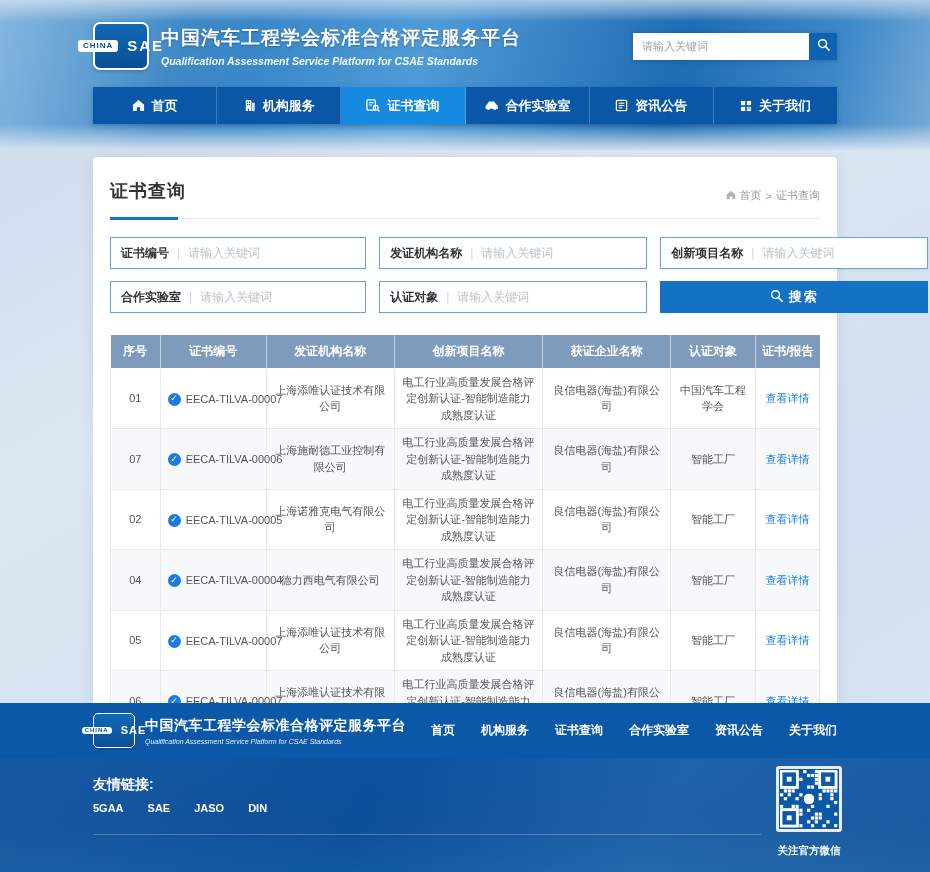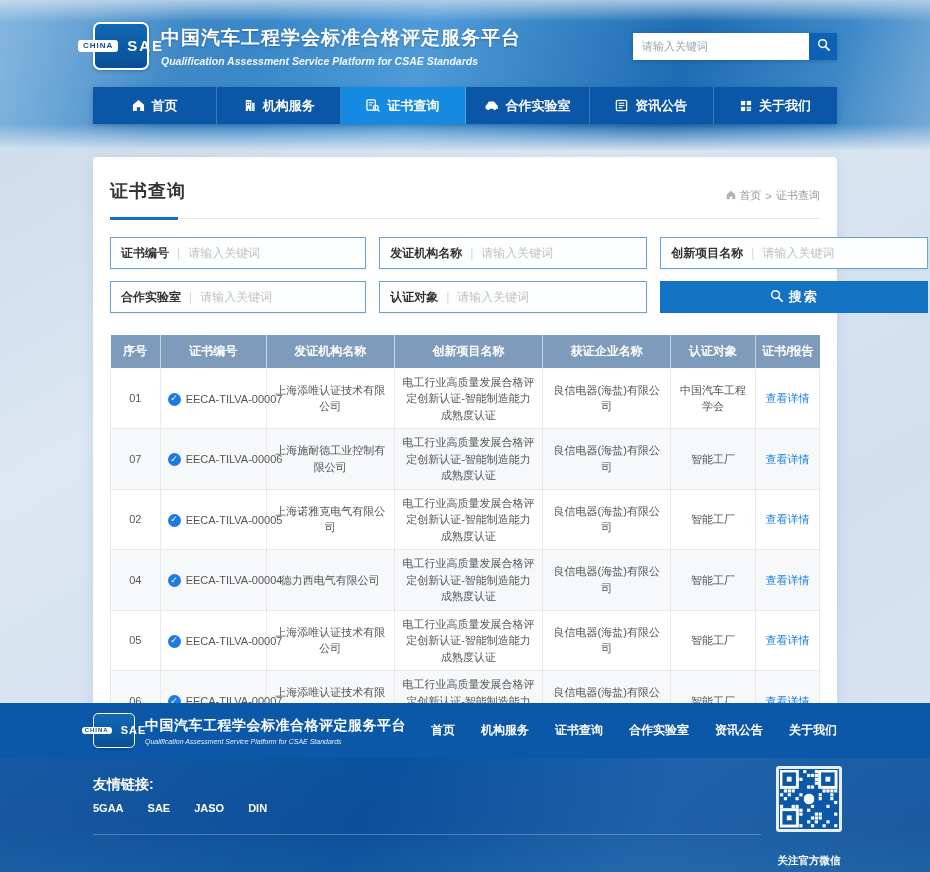--- a/index.html
+++ b/index.html
@@ -111,21 +111,21 @@
   }
   .fb-inner { width:744px; margin:0 auto; position:relative; height:100%; color:#fff; }
   .friend-label { position:absolute; left:0; top:18px; font-size:14px; font-weight:bold; }
   .friend-links { position:absolute; left:0; top:44px; display:flex; gap:24px; }
   .friend-links a { color:#fff; font-size:11px; font-weight:bold; cursor:pointer; text-decoration:none; }
   .fb-divider { position:absolute; left:0; top:76px; width:668px; height:1px; background:rgba(255,255,255,0.25); }
   .copyright { position:absolute; left:0; top:88px; font-size:10px; color:#9dc0e8; white-space:nowrap; }
   .qr-block { position:absolute; right:-10px; top:8px; width:76px; text-align:center; }
   .qr-frame { width:66px; height:66px; margin:0 auto; border:3px solid rgba(255,255,255,0.9); border-radius:3px;
     background:#0b58a9; display:flex; align-items:center; justify-content:center; }
-  .qr-label { margin-top:22px; font-size:10.5px; font-weight:bold; color:#fff; white-space:nowrap; }
+  .qr-label { margin-top:12px; font-size:10.5px; font-weight:bold; color:#fff; white-space:nowrap; }
 </style>
 </head>
 <body>
 
 <div class="bg-streaks">
     <i></i>
     <i></i>
     <i></i>
   </div>
 

